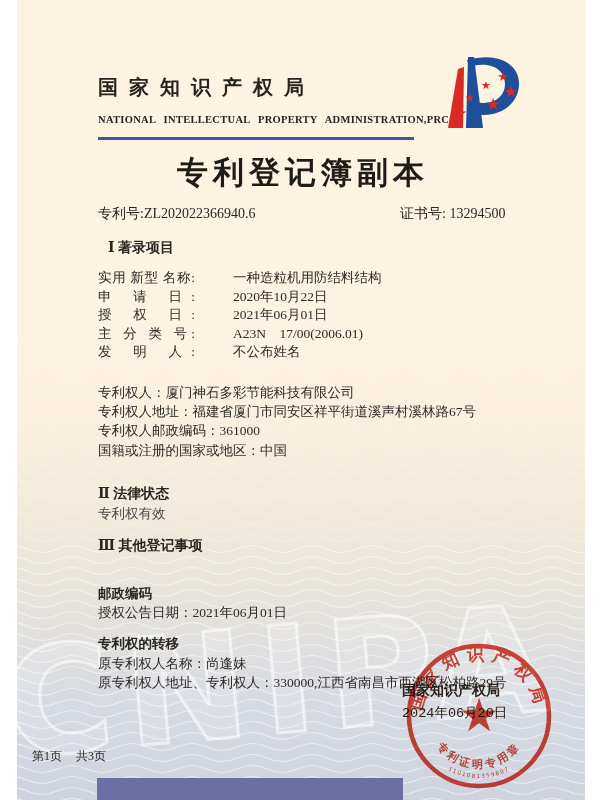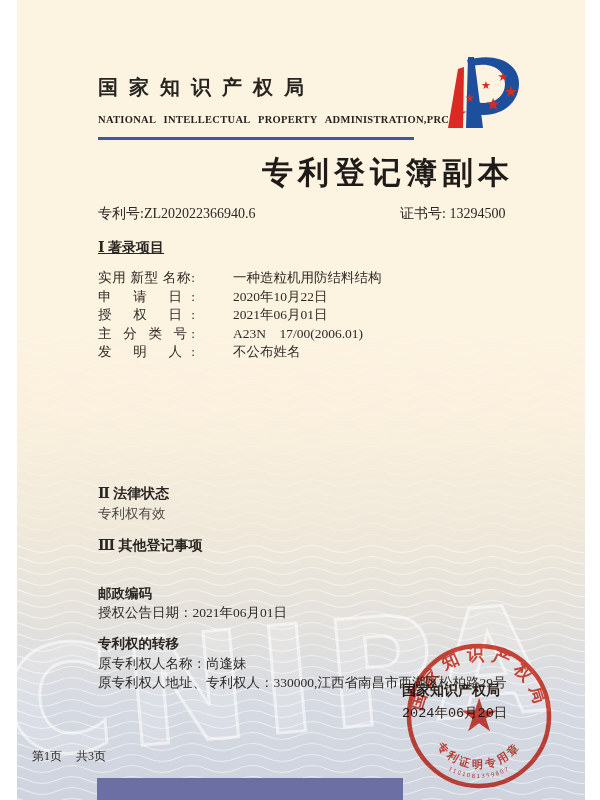--- a/index.html
+++ b/index.html
@@ -13,26 +13,26 @@
   .watermark{position:absolute;left:-14px;top:592px;width:640px;z-index:2;
        font-family:"DejaVu Sans","Liberation Sans",sans-serif;font-size:148px;font-weight:700;
        letter-spacing:12px;color:rgba(255,255,255,0.14);-webkit-text-stroke:3px rgba(255,255,255,0.55);
        transform:rotate(-5deg);white-space:nowrap;}
   .abs{position:absolute;z-index:3;}
   .agency-cn{left:81px;top:74px;font-size:20px;font-weight:bold;letter-spacing:11px;color:#262420;}
   .agency-en{left:81px;top:114px;font-size:10.5px;font-weight:bold;letter-spacing:0.3px;
              word-spacing:5px;color:#262420;}
   .rule{left:81px;top:137px;width:316px;height:2.5px;background:#3e56a6;}
   .logo{left:398px;top:50px;}
-  .doc-title{left:87px;top:152px;width:410px;text-align:right;font-size:31px;font-weight:600;
+  .doc-title{left:81px;top:152px;width:410px;text-align:center;font-size:31px;font-weight:600;
              letter-spacing:5px;color:#1e1b18;}
   .meta-patent{left:81px;top:205px;font-size:14px;color:#2a2622;}
   .meta-cert{left:383px;top:205px;font-size:14px;color:#2a2622;}
   .sec-title{font-size:14px;font-weight:bold;color:#2a2622;}
-  .s1{left:81px;top:239px;text-decoration:underline;}
+  .s1{left:91px;top:239px;}
   .biblio{left:81px;top:269px;width:430px;}
   .frow{height:18.6px;font-size:13.5px;color:#2e2a26;white-space:nowrap;}
   .flabel{display:inline-block;width:97px;text-align:justify;text-align-last:justify;
           vertical-align:top;}
   .fval{margin-left:38px;}
   .holder{left:81px;top:384px;width:470px;}
   .hrow{height:19.2px;font-size:13.5px;color:#2e2a26;white-space:nowrap;}
   .s2{left:81px;top:485px;}
   .legal-status{left:81px;top:505px;font-size:13.5px;color:#4d4a45;text-align:center;}
   .s3{left:81px;top:537px;}
@@ -135,20 +135,26 @@
     <div class="abs sec-title s1">Ⅰ 著录项目</div>
 
     <div class="abs biblio">
       <div class="frow"><span class="flabel">实用 新型 名称:</span><span class="fval">一种造粒机用防结料结构</span></div>
       <div class="frow"><span class="flabel">申 请 日:</span><span class="fval">2020年10月22日</span></div>
       <div class="frow"><span class="flabel">授 权 日:</span><span class="fval">2021年06月01日</span></div>
       <div class="frow"><span class="flabel">主 分 类 号:</span><span class="fval">A23N　17/00(2006.01)</span></div>
       <div class="frow"><span class="flabel">发 明 人:</span><span class="fval">不公布姓名</span></div>
     </div>
 
+    <div class="abs holder">
+      <div class="hrow"><span>专利权人：</span><span>厦门神石多彩节能科技有限公司</span></div>
+      <div class="hrow"><span>专利权人地址：</span><span>福建省厦门市同安区祥平街道溪声村溪林路67号</span></div>
+      <div class="hrow"><span>专利权人邮政编码：</span><span>361000</span></div>
+      <div class="hrow"><span>国籍或注册的国家或地区：</span><span>中国</span></div>
+    </div>
 
     <div class="abs sec-title s2">Ⅱ 法律状态</div>
     <div class="abs legal-status">专利权有效</div>
 
     <div class="abs sec-title s3">Ⅲ 其他登记事项</div>
 
     <div class="abs sub-title grant-t">邮政编码</div>
     <div class="abs grant-l"><span>授权公告日期：</span><span>2021年06月01日</span></div>
 
     <div class="abs sub-title transfer-t">专利权的转移</div>

